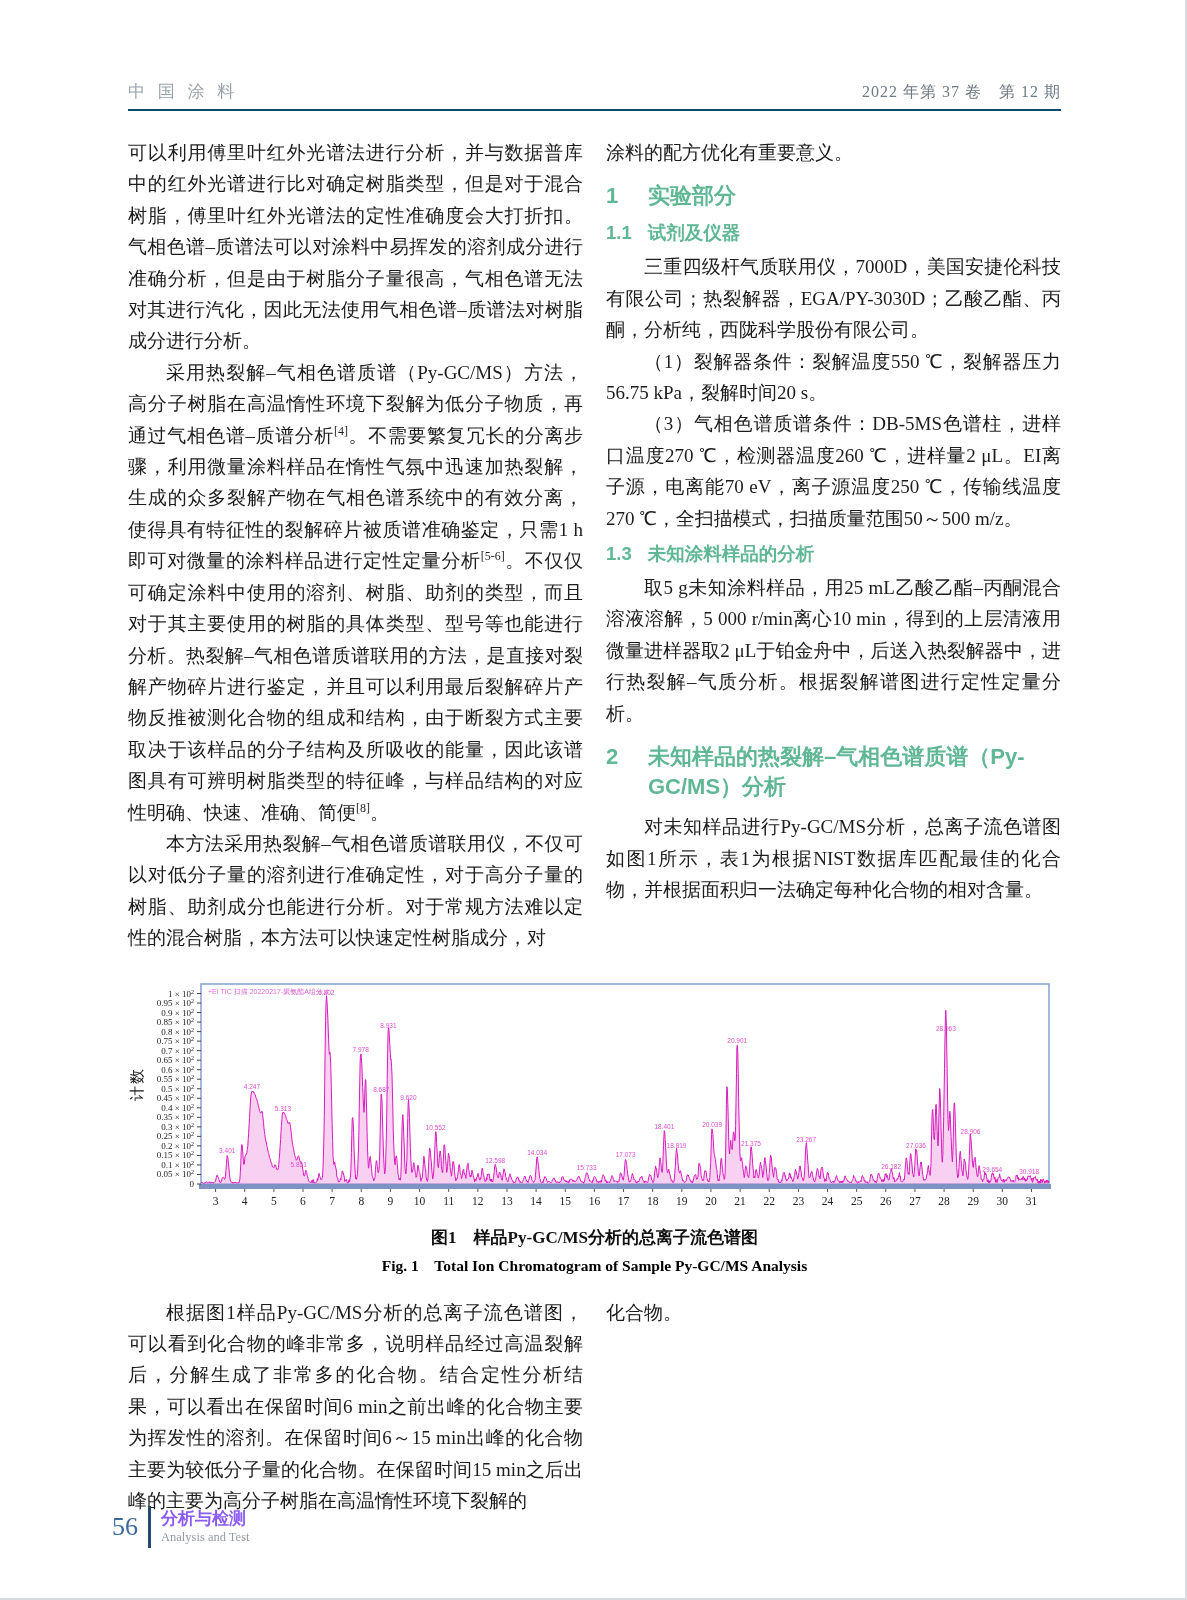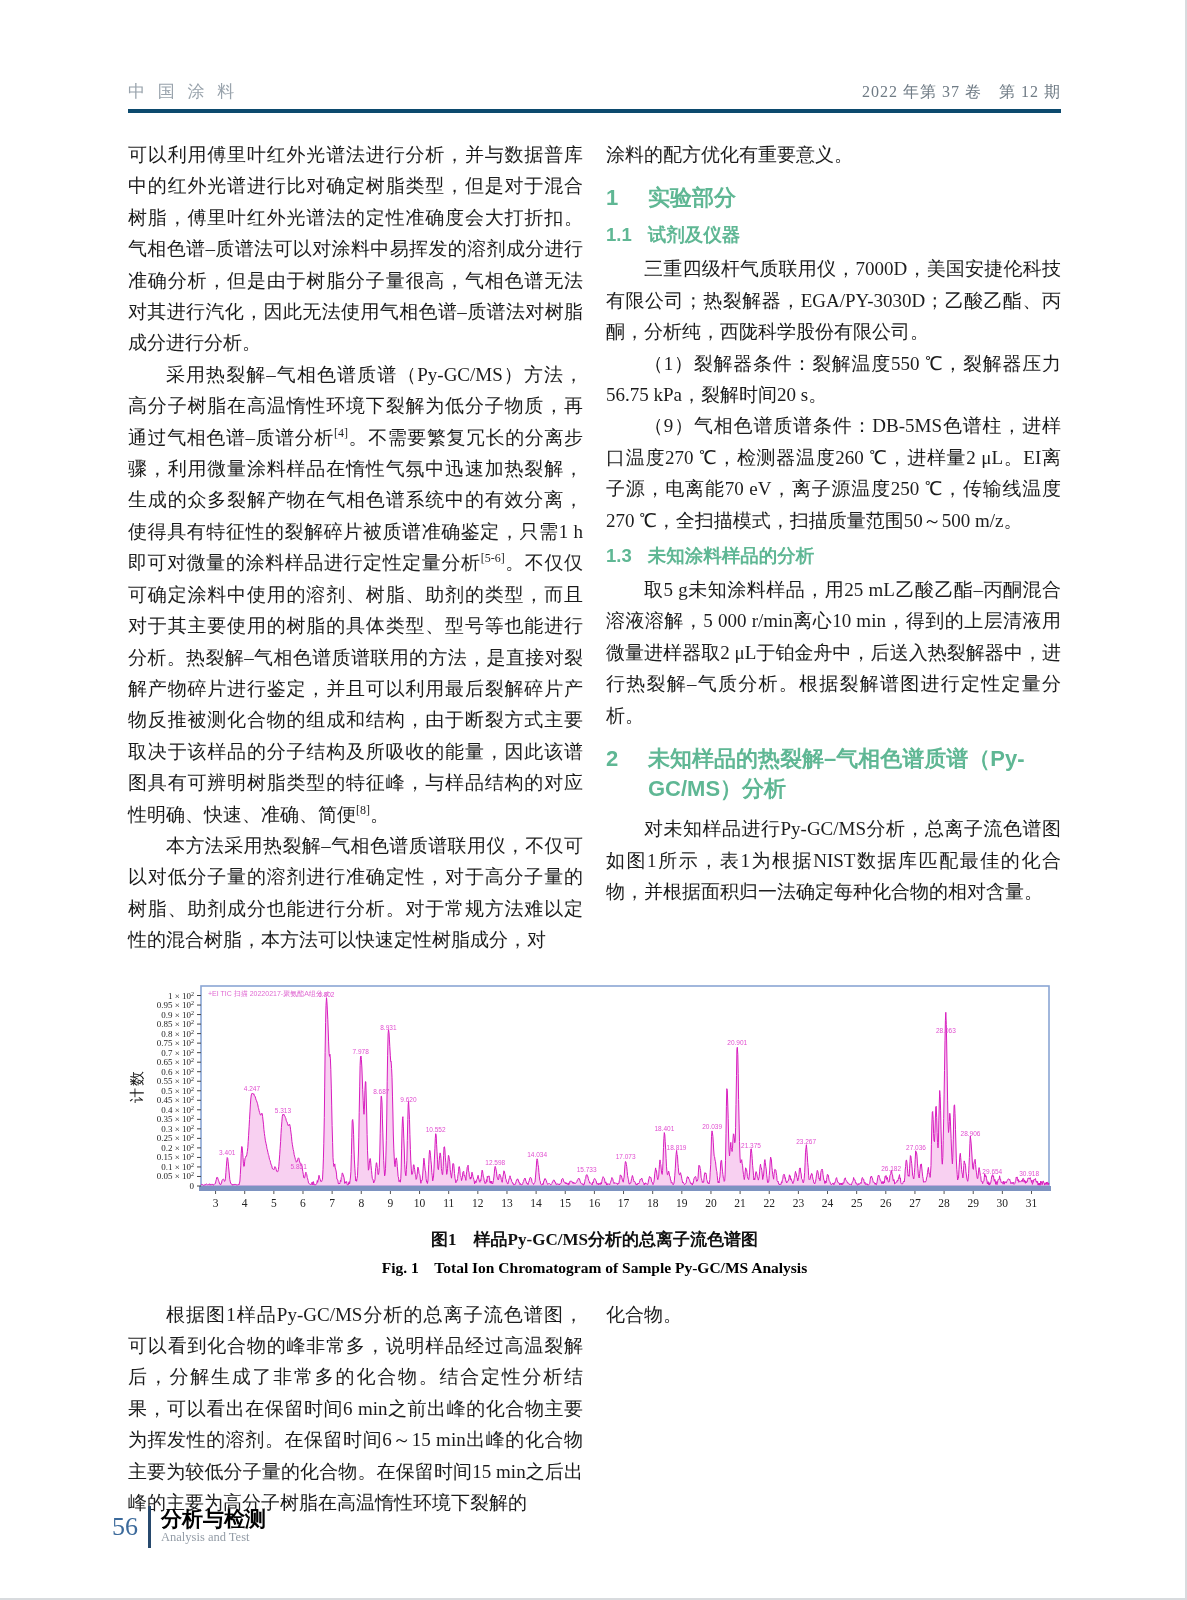--- a/index.html
+++ b/index.html
@@ -2,21 +2,21 @@
 <html style="--teal: #5fb794;"><head>
 <meta charset="utf-8">
 <style>
   html,body{margin:0;padding:0;background:#fff;}
   .page{position:relative;width:1187px;height:1600px;background:#ffffff;
         border-right:2px solid #d8dbde;border-bottom:2px solid #d8dbde;box-sizing:border-box;
         font-family:"Liberation Serif",serif;color:#1c1c1c;overflow:hidden;}
   .content{position:absolute;left:128px;top:0;width:933px;}
   
   .hdr{display:flex;justify-content:space-between;align-items:flex-end;
-       padding-top:80px;border-bottom:4px solid #0c4a6e;padding-bottom:6px;}
+       padding-top:80px;border-bottom:2px solid #0c4a6e;padding-bottom:6px;}
   .hdr .journal{font-size:17px;color:#99a3ac;letter-spacing:4px;font-family:"Liberation Sans",sans-serif;}
   .hdr .issue{font-size:16px;color:#6f7b85;letter-spacing:1px;}
   
   .cols{display:flex;gap:23px;margin-top:26px;}
   .col{width:455px;font-size:19px;line-height:31.4px;}
   .col p{margin:0;text-align:justify;}
   .col p.ind{text-indent:2em;}
   sup{font-size:12px;line-height:0;}
   
   .h1{display:flex;color:var(--teal);font-family:"Liberation Sans",sans-serif;font-weight:bold;
@@ -28,21 +28,21 @@
   .h2 .num{margin-right:16px;}
   
   .figure{margin-top:14px;text-align:center;}
   .figure .xlabel{font-size:16px;margin-top:2px;color:#111;}
   .figure .cap-cn{font-size:17px;font-weight:bold;margin-top:12px;color:#111;}
   .figure .cap-en{font-size:15.5px;font-weight:bold;margin-top:7px;color:#000000;}
   
   .footer{position:absolute;left:112px;bottom:50px;display:flex;align-items:center;}
   .footer .pageno{font-size:26px;color:#3c6a9b;margin-right:10px;}
   .footer .bar{width:3px;height:42px;background:#27496d;margin-right:10px;}
-  .footer .cn{font-size:21px;font-weight:bold;color:#000000;font-family:Liberation Serif, serif;line-height:20px;}
+  .footer .cn{font-size:17px;font-weight:bold;color:#8b5cf6;font-family:Liberation Serif, serif;line-height:20px;}
   .footer .en{font-size:12.5px;color:#939ca6;line-height:16px;}
 </style>
 </head>
 <body>
 
 <div class="page">
   <div class="content">
 
     <div class="hdr">
       <span class="journal">中 国 涂 料</span>
@@ -63,21 +63,21 @@
           <span class="num">1</span>
           <span class="tt">实验部分</span>
         </div>
 
         <div class="h2">
           <span class="num">1.1</span><span>试剂及仪器</span>
         </div>
         <p class="ind">三重四级杆气质联用仪，7000D，美国安捷伦科技有限公司；热裂解器，EGA/PY-3030D；乙酸乙酯、丙酮，分析纯，西陇科学股份有限公司。</p>
 
         <p class="ind">（1）裂解器条件：裂解温度550 ℃，裂解器压力56.75 kPa，裂解时间20 s。</p>
-        <p class="ind">（9）气相色谱质谱条件：DB-5MS色谱柱，进样口温度270 ℃，检测器温度260 ℃，进样量2 μL。EI离子源，电离能70 eV，离子源温度250 ℃，传输线温度270 ℃，全扫描模式，扫描质量范围50～500 m/z。</p>
+        <p class="ind">（3）气相色谱质谱条件：DB-5MS色谱柱，进样口温度270 ℃，检测器温度260 ℃，进样量2 μL。EI离子源，电离能70 eV，离子源温度250 ℃，传输线温度270 ℃，全扫描模式，扫描质量范围50～500 m/z。</p>
 
         <div class="h2">
           <span class="num">1.3</span><span>未知涂料样品的分析</span>
         </div>
         <p class="ind">取5 g未知涂料样品，用25 mL乙酸乙酯–丙酮混合溶液溶解，5 000 r/min离心10 min，得到的上层清液用微量进样器取2 μL于铂金舟中，后送入热裂解器中，进行热裂解–气质分析。根据裂解谱图进行定性定量分析。</p>
 
         <div class="h1">
           <span class="num">2</span>
           <span class="tt">未知样品的热裂解–气相色谱质谱（Py-GC/MS）分析</span>
         </div>

